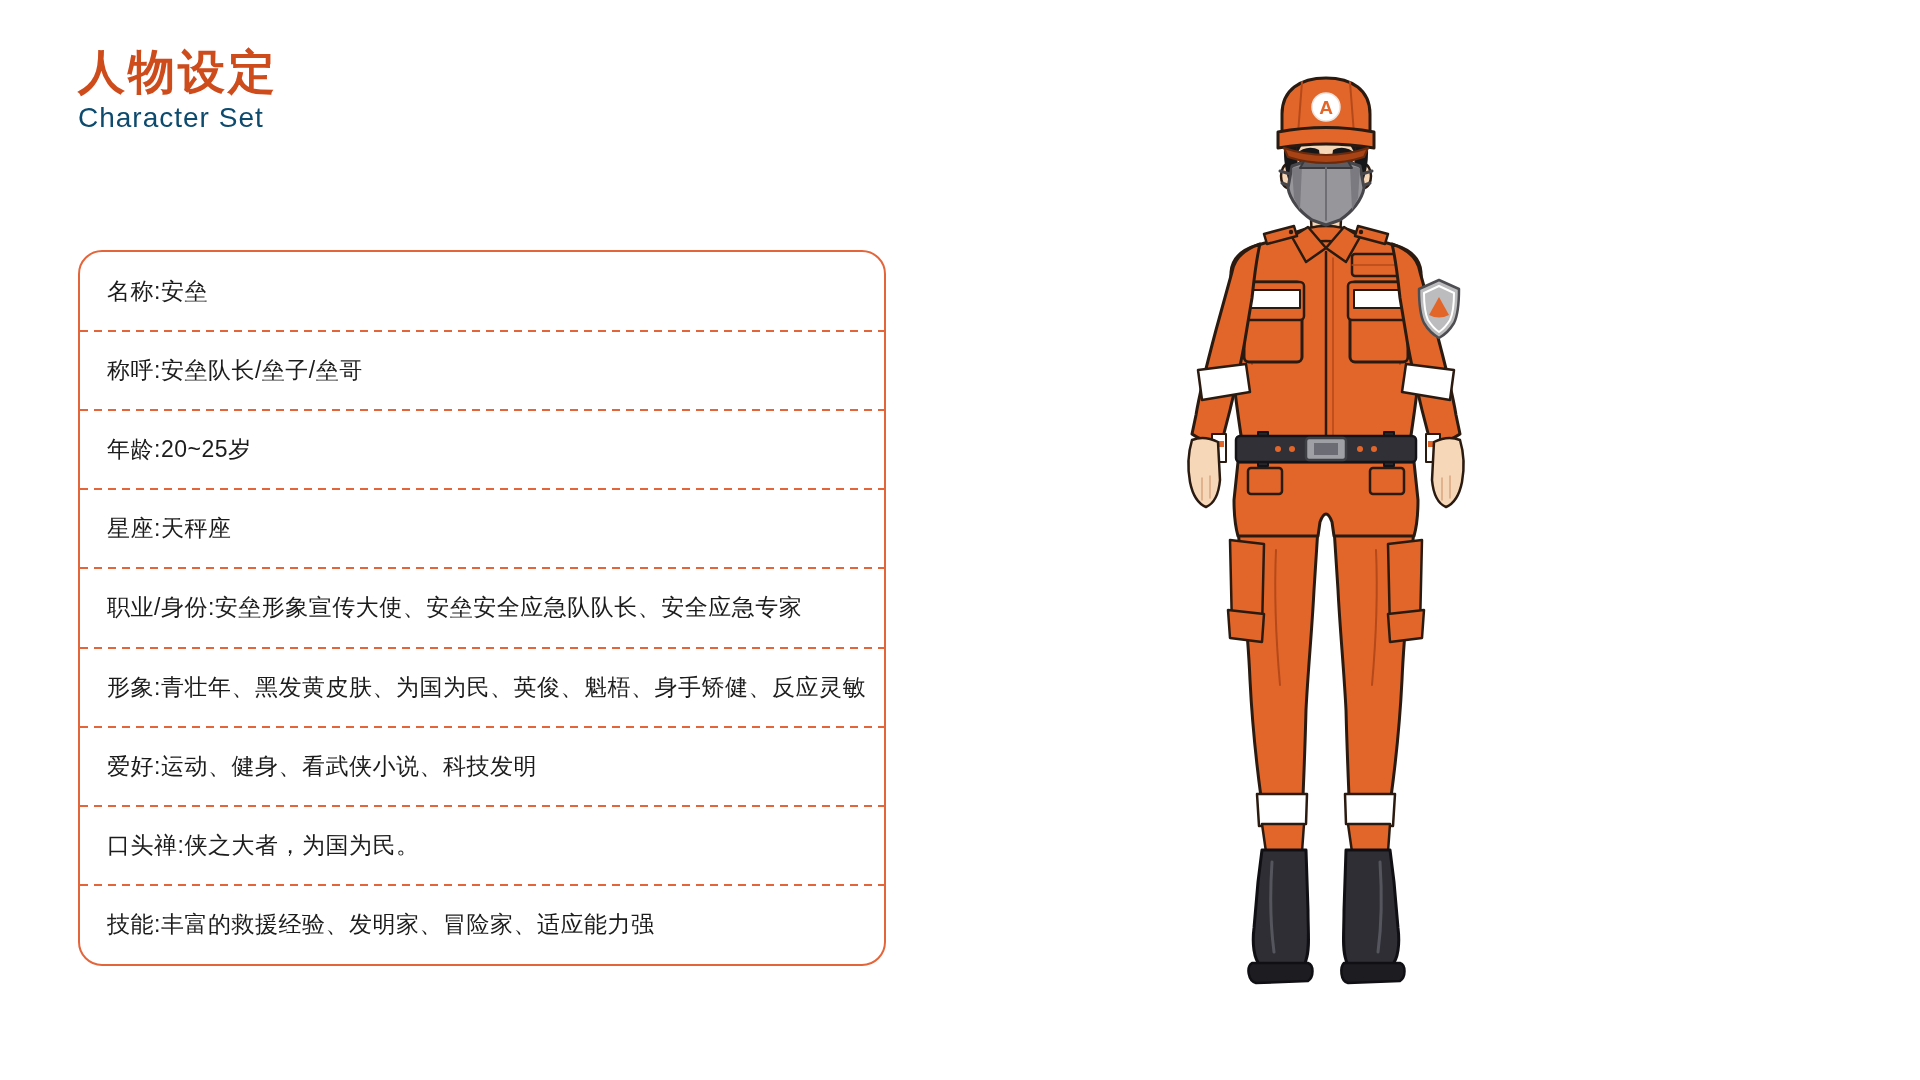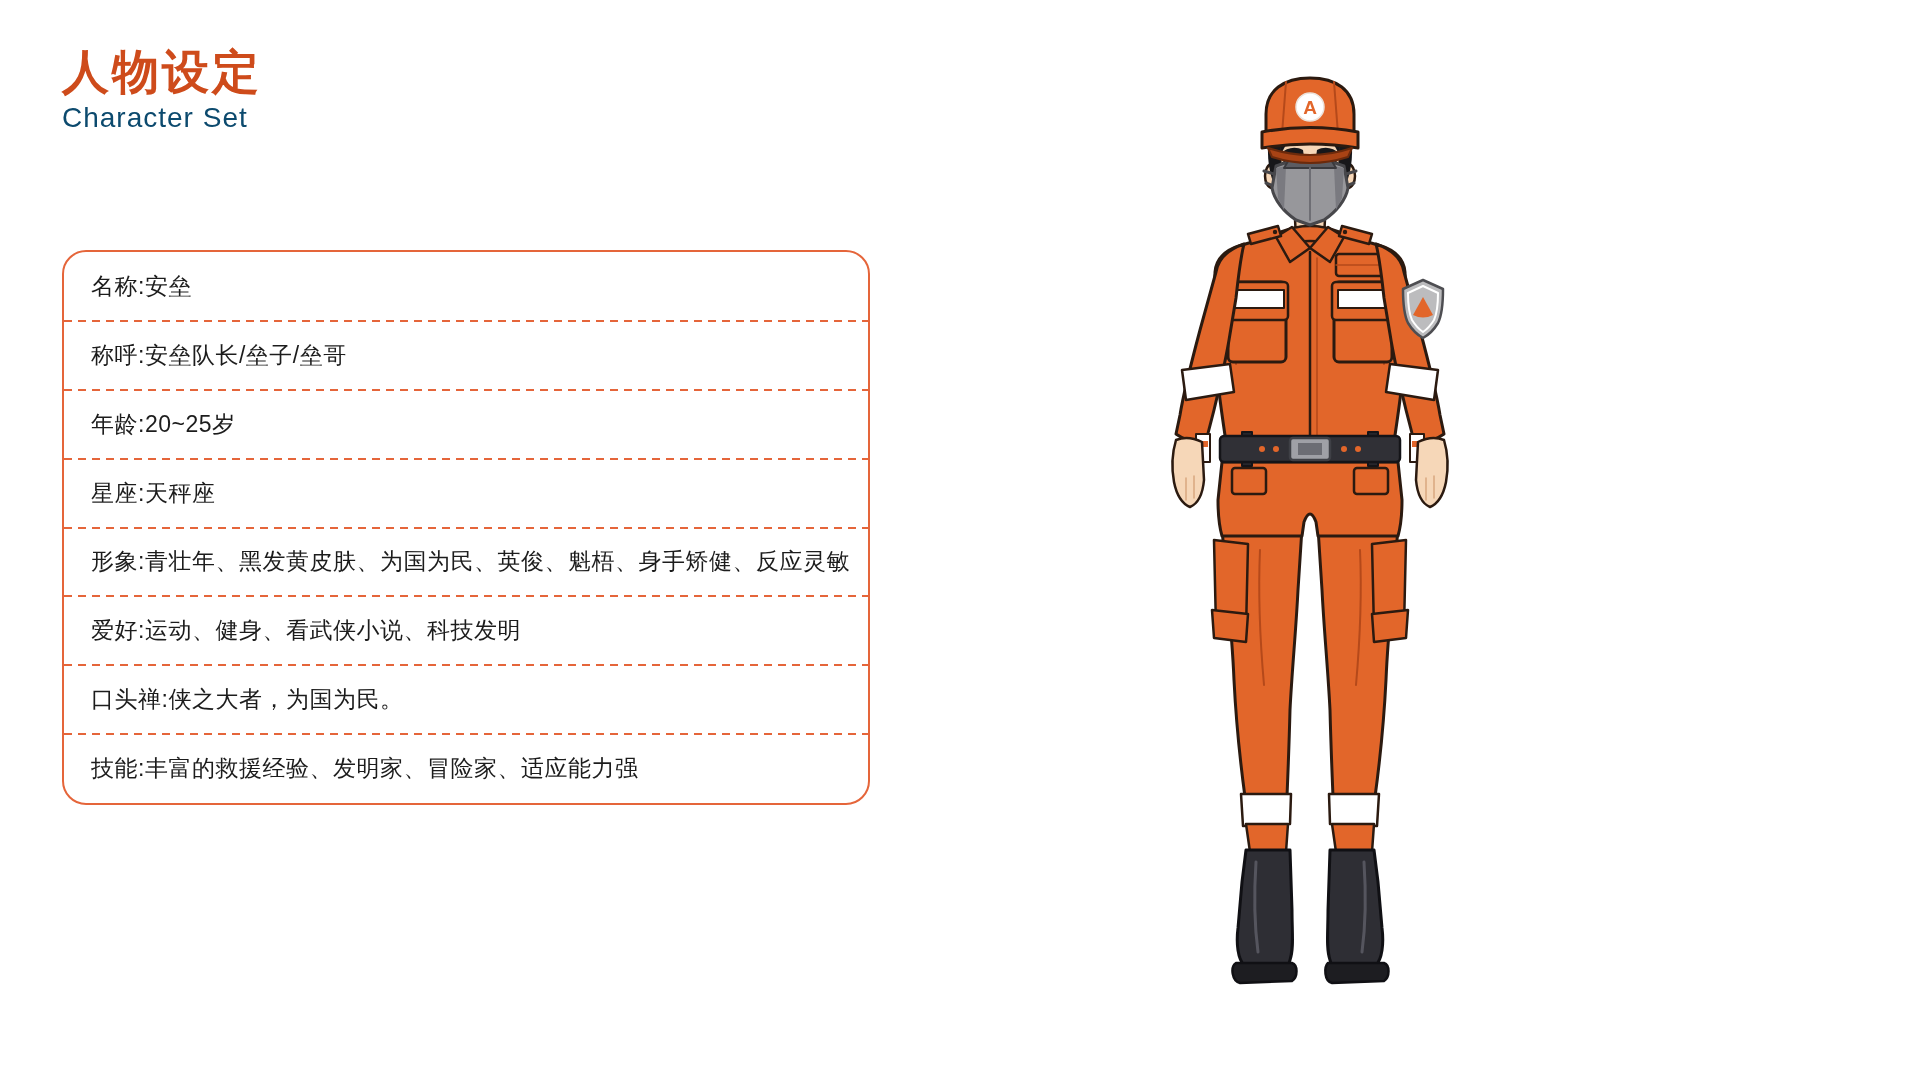--- a/index.html
+++ b/index.html
@@ -1,35 +1,35 @@
 <!DOCTYPE html>
 <html><head>
 <meta charset="utf-8">
 <style>
   html,body{margin:0;padding:0;background:#ffffff;}
   body{
     width:1920px;height:1080px;position:relative;overflow:hidden;
     font-family:"Liberation Sans","DejaVu Sans",sans-serif;
   }
-  .page{position:absolute;inset:0;background:#ffffff;}
+  .page{position:absolute;inset:0;background:#ffffff;margin-left:16px;}
 
   
   .header{position:absolute;left:62px;top:46px;}
   .title{
     margin:0;font-size:47px;font-weight:700;color:#ce4b1b;
     letter-spacing:3px;line-height:1.1;
   }
   .subtitle{
     margin-top:4px;font-size:28px;font-weight:400;color:#0c4a6e;
     letter-spacing:1px;
   }
 
   
   .card{
-    position:absolute;left:62px;top:250px;width:808px;height:555px;
+    position:absolute;left:62px;top:250px;width:808px;height:716px;
     border:2px solid #e5653a;border-radius:24px;box-sizing:border-box;
     display:flex;flex-direction:column;background:#ffffff;
   }
   .row{
     flex:1;display:flex;align-items:center;
     padding-left:27px;position:relative;
   }
   .row:not(:last-child)::after{
     content:"";position:absolute;left:0;right:0;bottom:-1px;height:2px;
     background:repeating-linear-gradient(90deg,#e5653a 0 8px,transparent 8px 14px);
@@ -65,20 +65,23 @@
         <span class="row-text">名称:安垒</span>
       </div>
     <div class="row">
         <span class="row-text">称呼:安垒队长/垒子/垒哥</span>
       </div>
     <div class="row">
         <span class="row-text">年龄:20~25岁</span>
       </div>
     <div class="row">
         <span class="row-text">星座:天秤座</span>
+      </div>
+    <div class="row">
+        <span class="row-text">职业/身份:安垒形象宣传大使、安垒安全应急队队长、安全应急专家</span>
       </div>
     <div class="row">
         <span class="row-text">形象:青壮年、黑发黄皮肤、为国为民、英俊、魁梧、身手矫健、反应灵敏</span>
       </div>
     <div class="row">
         <span class="row-text">爱好:运动、健身、看武侠小说、科技发明</span>
       </div>
     <div class="row">
         <span class="row-text">口头禅:侠之大者，为国为民。</span>
       </div>

